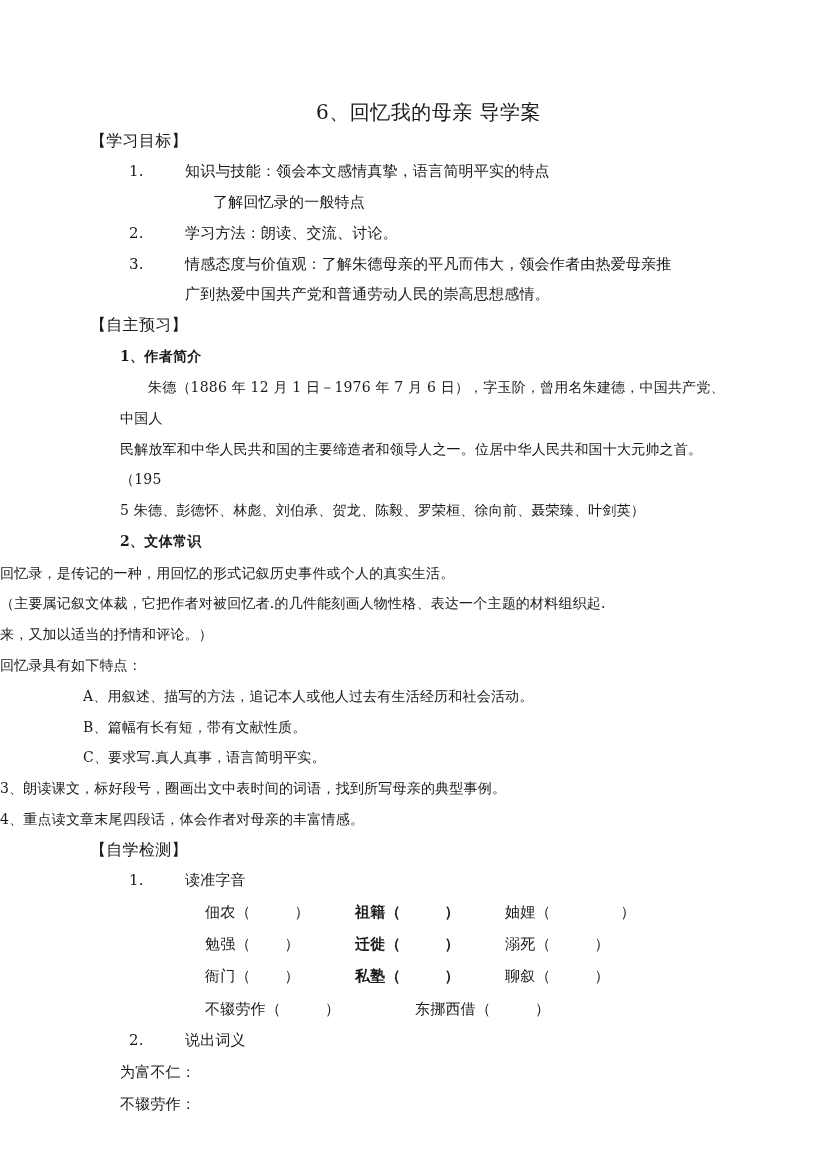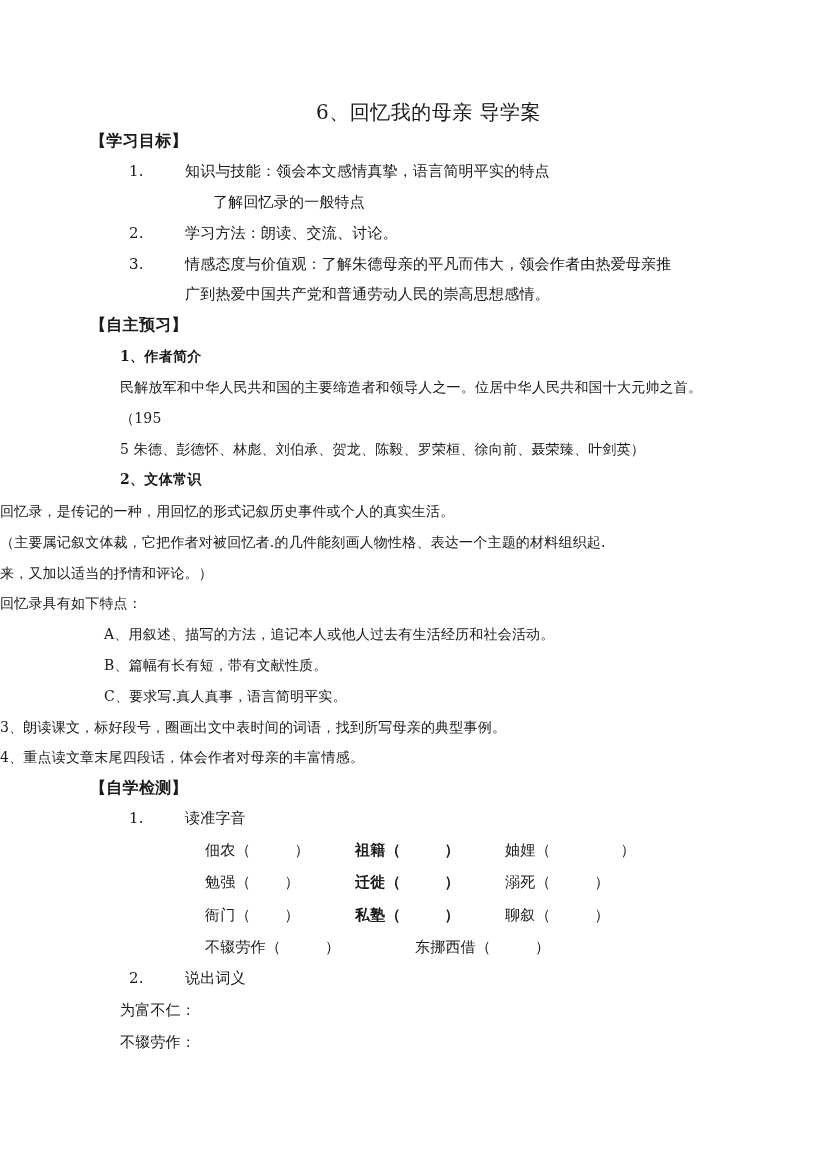--- a/index.html
+++ b/index.html
@@ -27,42 +27,42 @@
     font-size: 20px;
     font-weight: normal;
     letter-spacing: 0.5px;
     margin: 0;
     padding-top: 98px;
     padding-left: 30px;
     line-height: 1.4;
   }
   .section-head {
     font-size: 16px;
-    font-weight: bold;
+    font-weight: normal;
     margin: 0;
     padding-left: 90px;
     line-height: 1.9;
     letter-spacing: 0.3px;
   }
   .sub-head {
     font-size: 14px;
     font-weight: bold;
     margin: 0;
     padding-left: 120px;
     line-height: 2.25;
     letter-spacing: 0.3px;
   }
   .body-line {
     font-size: 14px;
     margin: 0;
     line-height: 2.2;
     letter-spacing: 0.2px;
   }
   .body-line.indent2 {
-    padding-left: 104px;
+    padding-left: 83px;
   }
   .ol-item {
     font-size: 15px;
     margin: 0;
     padding-left: 185px;
     line-height: 2.05;
     text-indent: -28px;
     letter-spacing: 0.2px;
   }
   .ol-item .num {
@@ -141,20 +141,21 @@
 
   <div class="ol-item">
     <span class="num">3.</span><span>情感态度与价值观：了解朱德母亲的平凡而伟大，领会作者由热爱母亲推</span>
   </div>
   <div class="ol-wrap">广到热爱中国共产党和普通劳动人民的崇高思想感情。</div>
 
   <div class="section-head">【自主预习】</div>
 
   <div class="sub-head">1、作者简介</div>
 
+  <div class="para first">朱德（1886 年 12 月 1 日－1976 年 7 月 6 日），字玉阶，曾用名朱建德，中国共产党、中国人</div>
   <div class="para">民解放军和中华人民共和国的主要缔造者和领导人之一。位居中华人民共和国十大元帅之首。（195</div>
   <div class="para">5 朱德、彭德怀、林彪、刘伯承、贺龙、陈毅、罗荣桓、徐向前、聂荣臻、叶剑英）</div>
 
   <div class="sub-head">2、文体常识</div>
 
   <div class="body-line">回忆录，是传记的一种，用回忆的形式记叙历史事件或个人的真实生活。</div>
   <div class="body-line">（主要属记叙文体裁，它把作者对被回忆者.的几件能刻画人物性格、表达一个主题的材料组织起.</div>
   <div class="body-line">来，又加以适当的抒情和评论。）</div>
 
   <div class="body-line">回忆录具有如下特点：</div>

